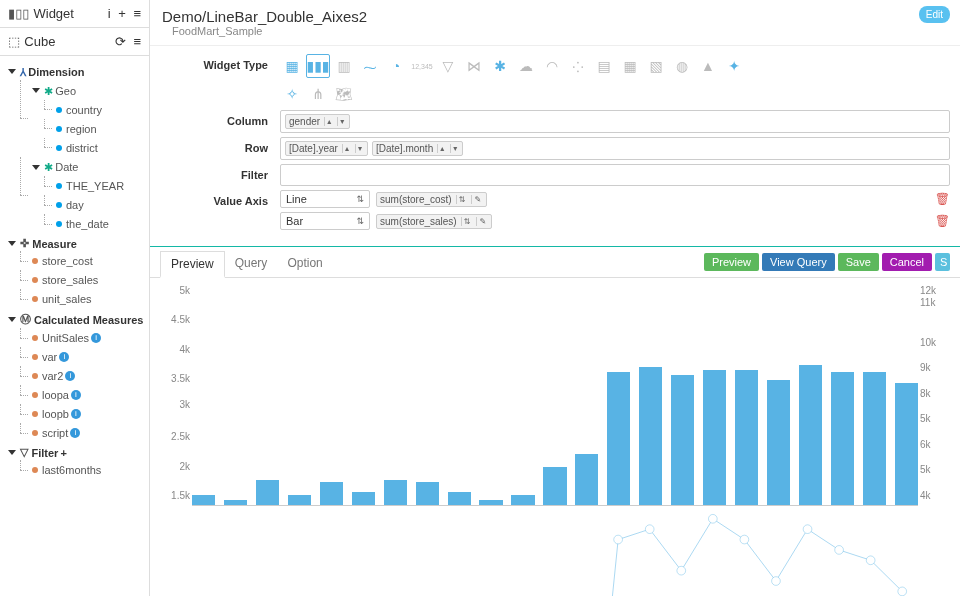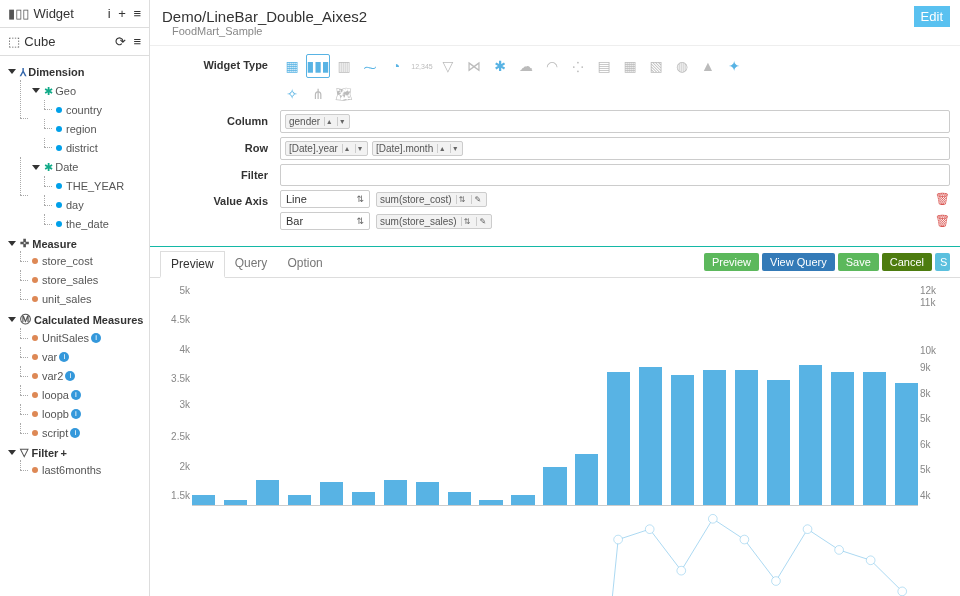--- a/index.html
+++ b/index.html
@@ -24,21 +24,21 @@
 .bullet.red { background: #d85; }
 .info-badge { display: inline-block; width: 10px; height: 10px; border-radius: 50%; background: #3498db; color: #fff; font-size: 8px; line-height: 10px; text-align: center; margin-left: 2px; }
 .sub { padding-left: 4px; margin-left: 6px;}
 .sec-head { display: flex; align-items: center; font-weight: bold; margin-top: 4px; margin-bottom: 1px; }
 .sm-ico { color:#555; font-size:11px; margin-right:3px;}
 
 .main { flex: 1; display: flex; flex-direction: column; overflow: hidden; }
 .header { padding: 8px 12px; border-bottom: 1px solid #eee; position: relative; }
 .header .title { font-size: 15px; font-weight: 400; color: #333; }
 .header .sub { font-size: 11px; color: #888; }
-.edit-btn { position: absolute; right: 10px; top: 6px; background: #59c1f0; color: #fff; font-size: 13px; padding: 3px 7px; border-radius: 0; cursor: pointer; }
+.edit-btn { position: absolute; right: 10px; top: 6px; background: #59c1f0; color: #fff; font-size: 10px; padding: 3px 7px; border-radius: 8px; cursor: pointer; }
 
 .config { padding: 8px 10px; border-bottom: 1px solid #14b8a6; }
 .form-row { display: flex; margin-bottom: 4px; align-items: flex-start; }
 .form-label { width: 120px; text-align: right; padding-right: 12px; font-size: 11px; font-weight: bold; color: #333; padding-top: 5px; }
 .form-body { flex: 1; }
 .wtype-icons { display: flex; flex-wrap: wrap; gap: 2px; }
 .wtype-icons .ic { width: 24px; height: 24px; display: flex; align-items: center; justify-content: center; font-size: 14px; color: #58b3e4; border: 1px solid transparent; border-radius: 2px; cursor: pointer; }
 .wtype-icons .ic.grey { color: #bbb; }
 .wtype-icons .ic.active { border: 1px solid #58b3e4; }
 .field-box { border: 1px solid #ccc; border-radius: 2px; padding: 3px 4px; display: flex; gap: 4px; min-height: 22px; align-items: center; flex-wrap: wrap; }
@@ -47,21 +47,21 @@
 .axis-row { display: flex; align-items: center; gap: 6px; margin-bottom: 4px; }
 .sel { border: 1px solid #ccc; border-radius: 2px; padding: 2px 5px; font-size: 11px; width: 90px; background: #fff; display: flex; justify-content: space-between; align-items: center; cursor: pointer; }
 .sel-caret { font-size: 9px; color: #666; }
 .del-ico { color: #d9534f; margin-left: auto; cursor: pointer; font-size: 12px; }
 
 .tabs-row { display: flex; align-items: center; padding: 4px 10px 0 10px; border-bottom: 1px solid #ddd; position: relative; }
 .tab { padding: 5px 10px; font-size: 12px; color: #777; cursor: pointer; border-bottom: 2px solid transparent; }
 .tab.active { color: #333; border-bottom: 2px solid #ffffff; border-left:1px solid #ddd; border-right:1px solid #ddd; border-top:1px solid #ddd; margin-bottom:-1px; background:#fff;}
 .action-btns { margin-left: auto; display: flex; gap: 3px; padding-bottom: 4px; }
 .btn { padding: 3px 8px; font-size: 11px; border-radius: 2px; cursor: pointer; color: #fff; border: none; }
-.btn.green { background: #5cb85c; } .btn.blue { background: #337ab7; } .btn.red { background: #4d7c0f; } .btn.cyan { background: #5bc0de; width: 15px; padding:3px 5px; }
+.btn.green { background: #5cb85c; } .btn.blue { background: #337ab7; } .btn.red { background: #a21caf; } .btn.cyan { background: #5bc0de; width: 15px; padding:3px 5px; }
 
 .chart-area { flex: 1; padding: 8px 12px; position: relative; overflow:hidden;}
 .legend { display: flex; gap: 10px; font-size: 11px; color: #555; align-items: center; }
 .leg-dot { width: 8px; height: 8px; border: 1.5px solid #58b3e4; border-radius: 50%; display: inline-block; margin-right: 3px; vertical-align: middle; }
 .leg-sq { width: 10px; height: 10px; background: #58b3e4; display: inline-block; margin-right: 3px; vertical-align: middle; }
 .file-ico { margin-left:auto; color:#aaa; font-size:14px;}
 .plot { position: relative; height: 230px; margin: 10px 30px 0 30px; }
 .yaxis { position: absolute; left: -28px; top: 0; height: 100%; width: 28px; font-size: 10px; color: #888; text-align: right; }
 .yaxis2 { position: absolute; right: -28px; top: 0; height: 100%; width: 28px; font-size: 10px; color: #888; text-align: left; }
 .ytick { position: absolute; right: 2px; transform: translateY(-50%); }
@@ -358,21 +358,21 @@
             <div class="ytick" style="bottom: 195.714px;">4.5k</div>
             <div class="ytick" style="bottom: 225px;">5k</div>
           </div>
         <div class="yaxis2" id="yaxis-right">
             <div class="ytick r" style="bottom: 20px;">4k</div>
             <div class="ytick r" style="bottom: 45.625px;">5k</div>
             <div class="ytick r" style="bottom: 71.25px;">6k</div>
             <div class="ytick r" style="bottom: 96.875px;">5k</div>
             <div class="ytick r" style="bottom: 122.5px;">8k</div>
             <div class="ytick r" style="bottom: 148.125px;">9k</div>
-            <div class="ytick r" style="bottom: 165px;">10k</div>
+            <div class="ytick r" style="bottom: 173px;">10k</div>
             <div class="ytick r" style="bottom: 213px;">11k</div>
             <div class="ytick r" style="bottom: 225px;">12k</div>
           </div>
         <div class="plot-body">
           <div class="bars" id="bars">
               <div class="bar" style="height: 5%;"></div>
               <div class="bar" style="height: 2.5%;"></div>
               <div class="bar" style="height: 12.5%;"></div>
               <div class="bar" style="height: 5%;"></div>
               <div class="bar" style="height: 11.25%;"></div>

